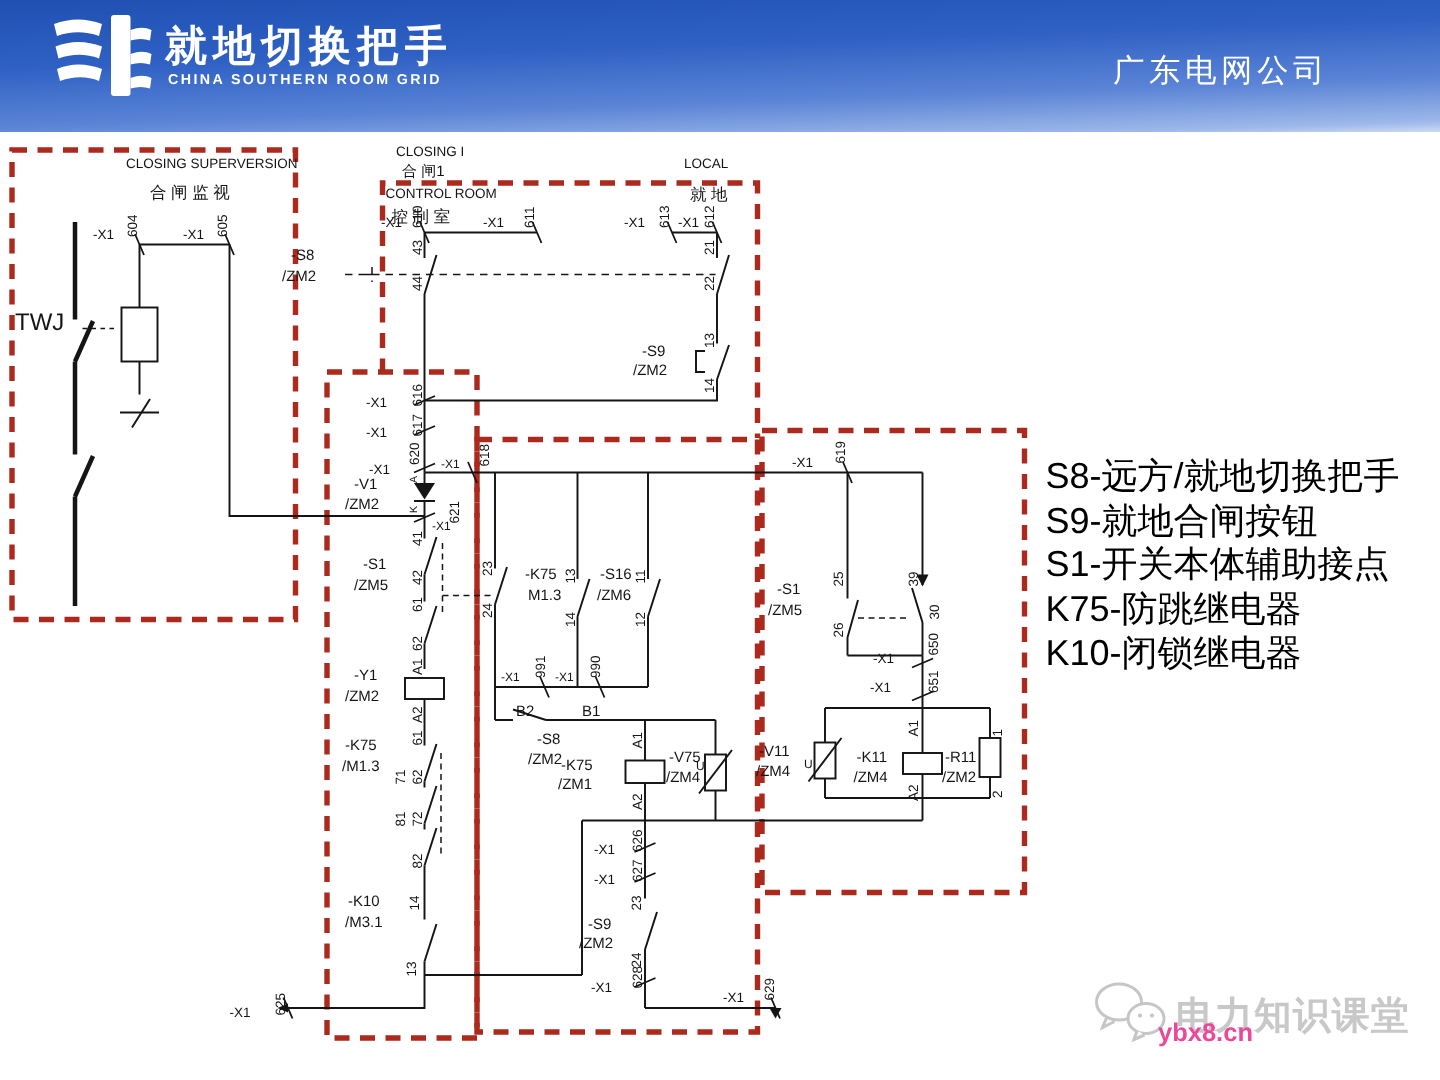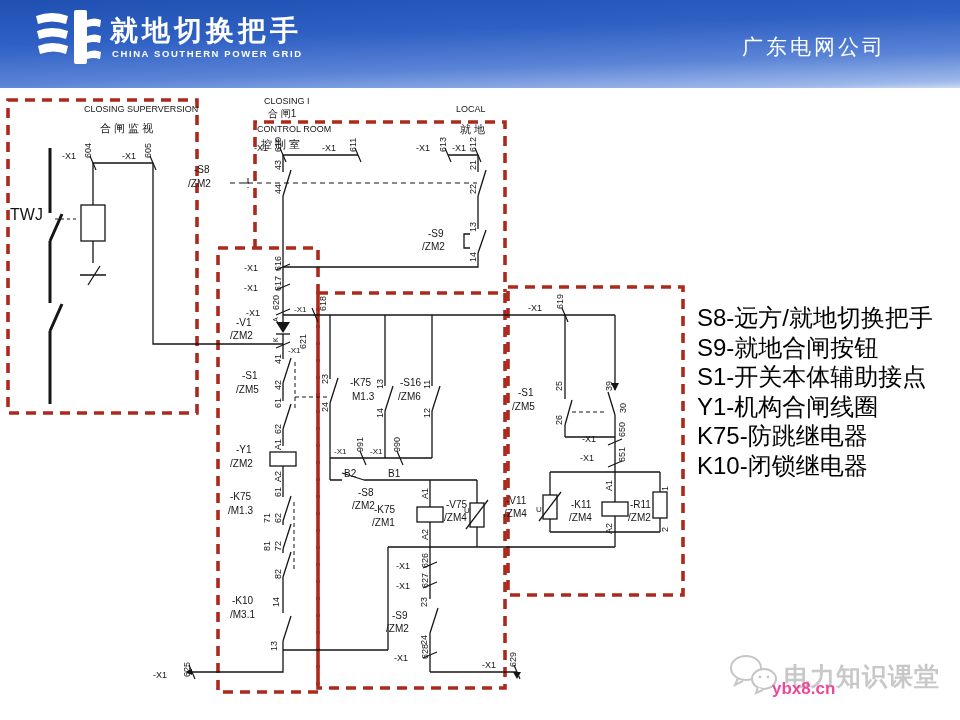--- a/index.html
+++ b/index.html
@@ -31,21 +31,21 @@
     <svg class="logo" viewBox="0 0 70 58">
       <path d="M2,8 q16,-6 32,0 l-2,8 q-14,-5 -28,0 z" fill="#fff"></path>
       <path d="M3,23 q15,-6 31,0 l-2,8 q-13,-5 -27,0 z" fill="#fff"></path>
       <path d="M4,38 q14,-6 30,0 l-2,8 q-12,-5 -26,0 z" fill="#fff"></path>
       <rect x="40" y="2" width="13" height="54" rx="2" fill="#fff"></rect>
       <path d="M53,12 q8,-3 14,0 l-1,7 q-6,-2 -13,0 z" fill="#fff"></path>
       <path d="M53,28 q8,-3 14,0 l-1,7 q-6,-2 -13,0 z" fill="#fff"></path>
       <path d="M53,44 q8,-3 14,0 l-1,7 q-6,-2 -13,0 z" fill="#fff"></path>
     </svg>
     <div class="brand-cn">就地切换把手</div>
-    <div class="brand-en">CHINA SOUTHERN POWER GRID</div>
+    <div class="brand-en">CHINA SOUTHERN ROOM GRID</div>
     <div class="company">广东电网公司</div>
   </div>
 
   <svg class="diagram" width="960" height="720" viewBox="0 0 960 720">
 
     <g stroke="#ac2a1d" stroke-width="3.6" fill="none" stroke-dasharray="10 7">
       <path d="M8,100 H197 V413 H8 Z"></path>
       <path d="M255,249 V122 H505 V292"></path>
       <path d="M218,248 H318 V692 H218 Z"></path>
       <path d="M318,293 H505 V688 H318 Z"></path>
@@ -259,21 +259,20 @@
         <text x="628" y="521" font-size="10">/ZM2</text>
         <text x="668" y="491" font-size="9" transform="rotate(-90 668 491)">1</text>
         <text x="668" y="532" font-size="9" transform="rotate(-90 668 532)">2</text>
       </g>
   </svg>
 
   <div class="legend">
     <div>S8-远方/就地切换把手</div>
     <div>S9-就地合闸按钮</div>
     <div>S1-开关本体辅助接点</div>
-    <div>Y1-机构合闸线圈</div>
     <div>K75-防跳继电器</div>
     <div>K10-闭锁继电器</div>
   </div>
 
   <div class="wm">
     <svg width="54" height="44" viewBox="0 0 54 44">
       <ellipse cx="18" cy="16" rx="15" ry="12" fill="none" stroke="#c6c6c6" stroke-width="2"></ellipse>
       <path d="M10,26 l-3,7 l8,-4" fill="none" stroke="#c6c6c6" stroke-width="2"></path>
       <ellipse cx="36" cy="27" rx="12" ry="10" fill="#fff" stroke="#c6c6c6" stroke-width="2"></ellipse>
       <path d="M30,35 l-2,6 l7,-3" fill="#fff" stroke="#c6c6c6" stroke-width="2"></path>

